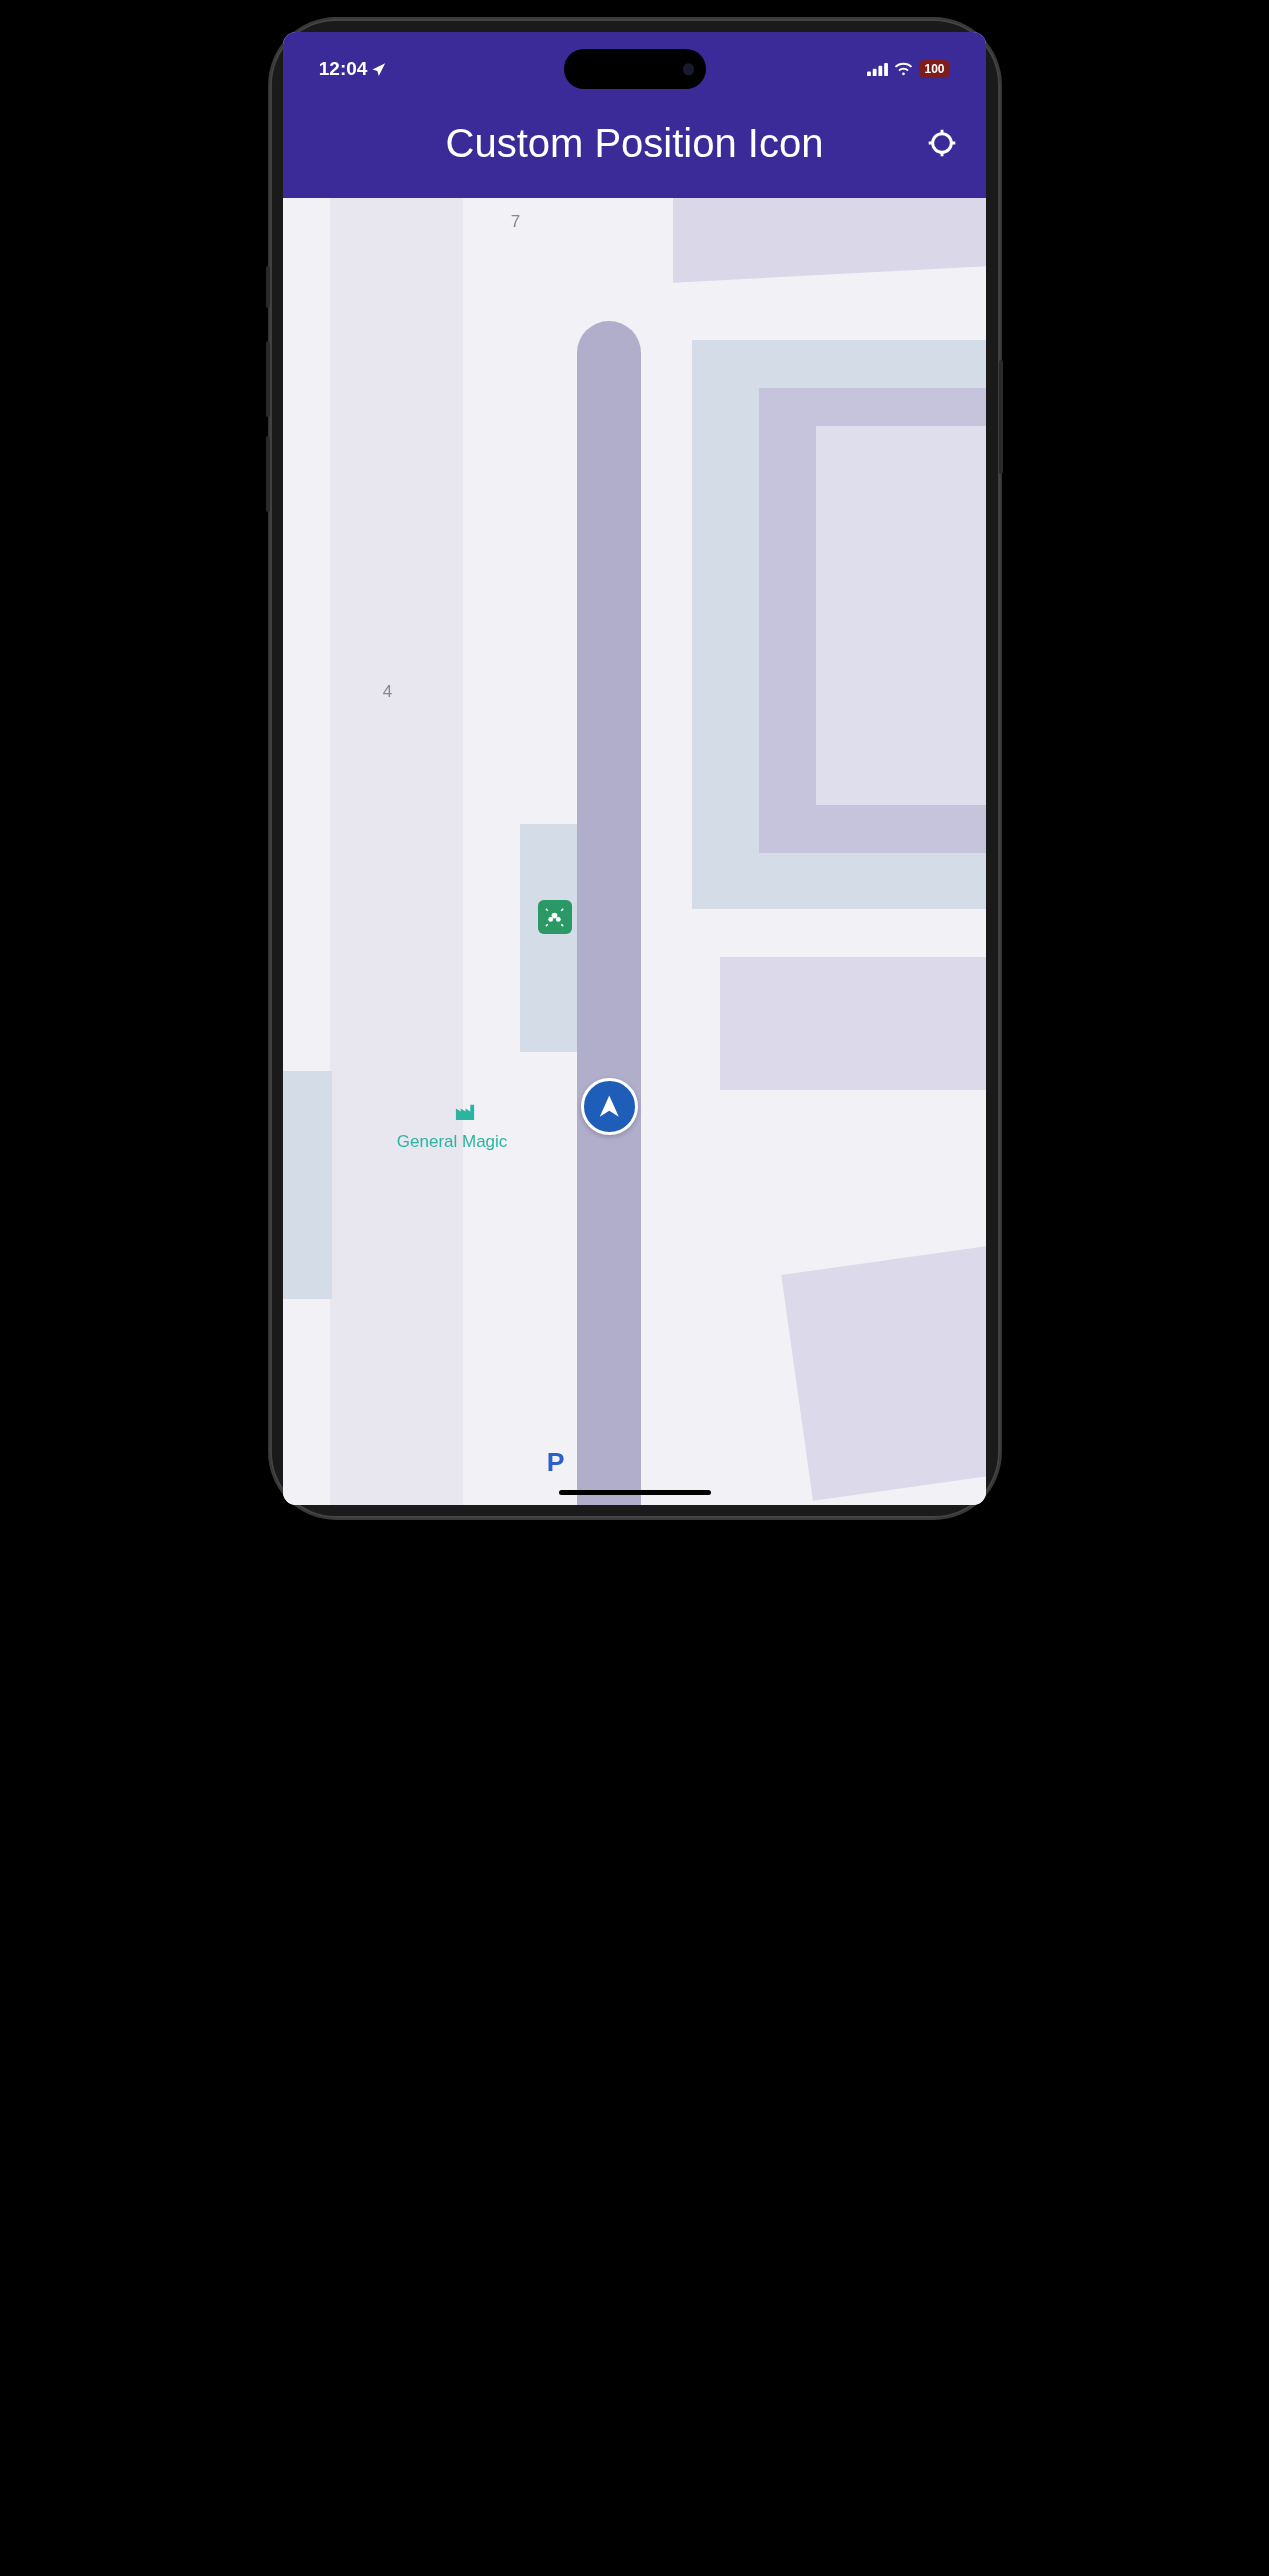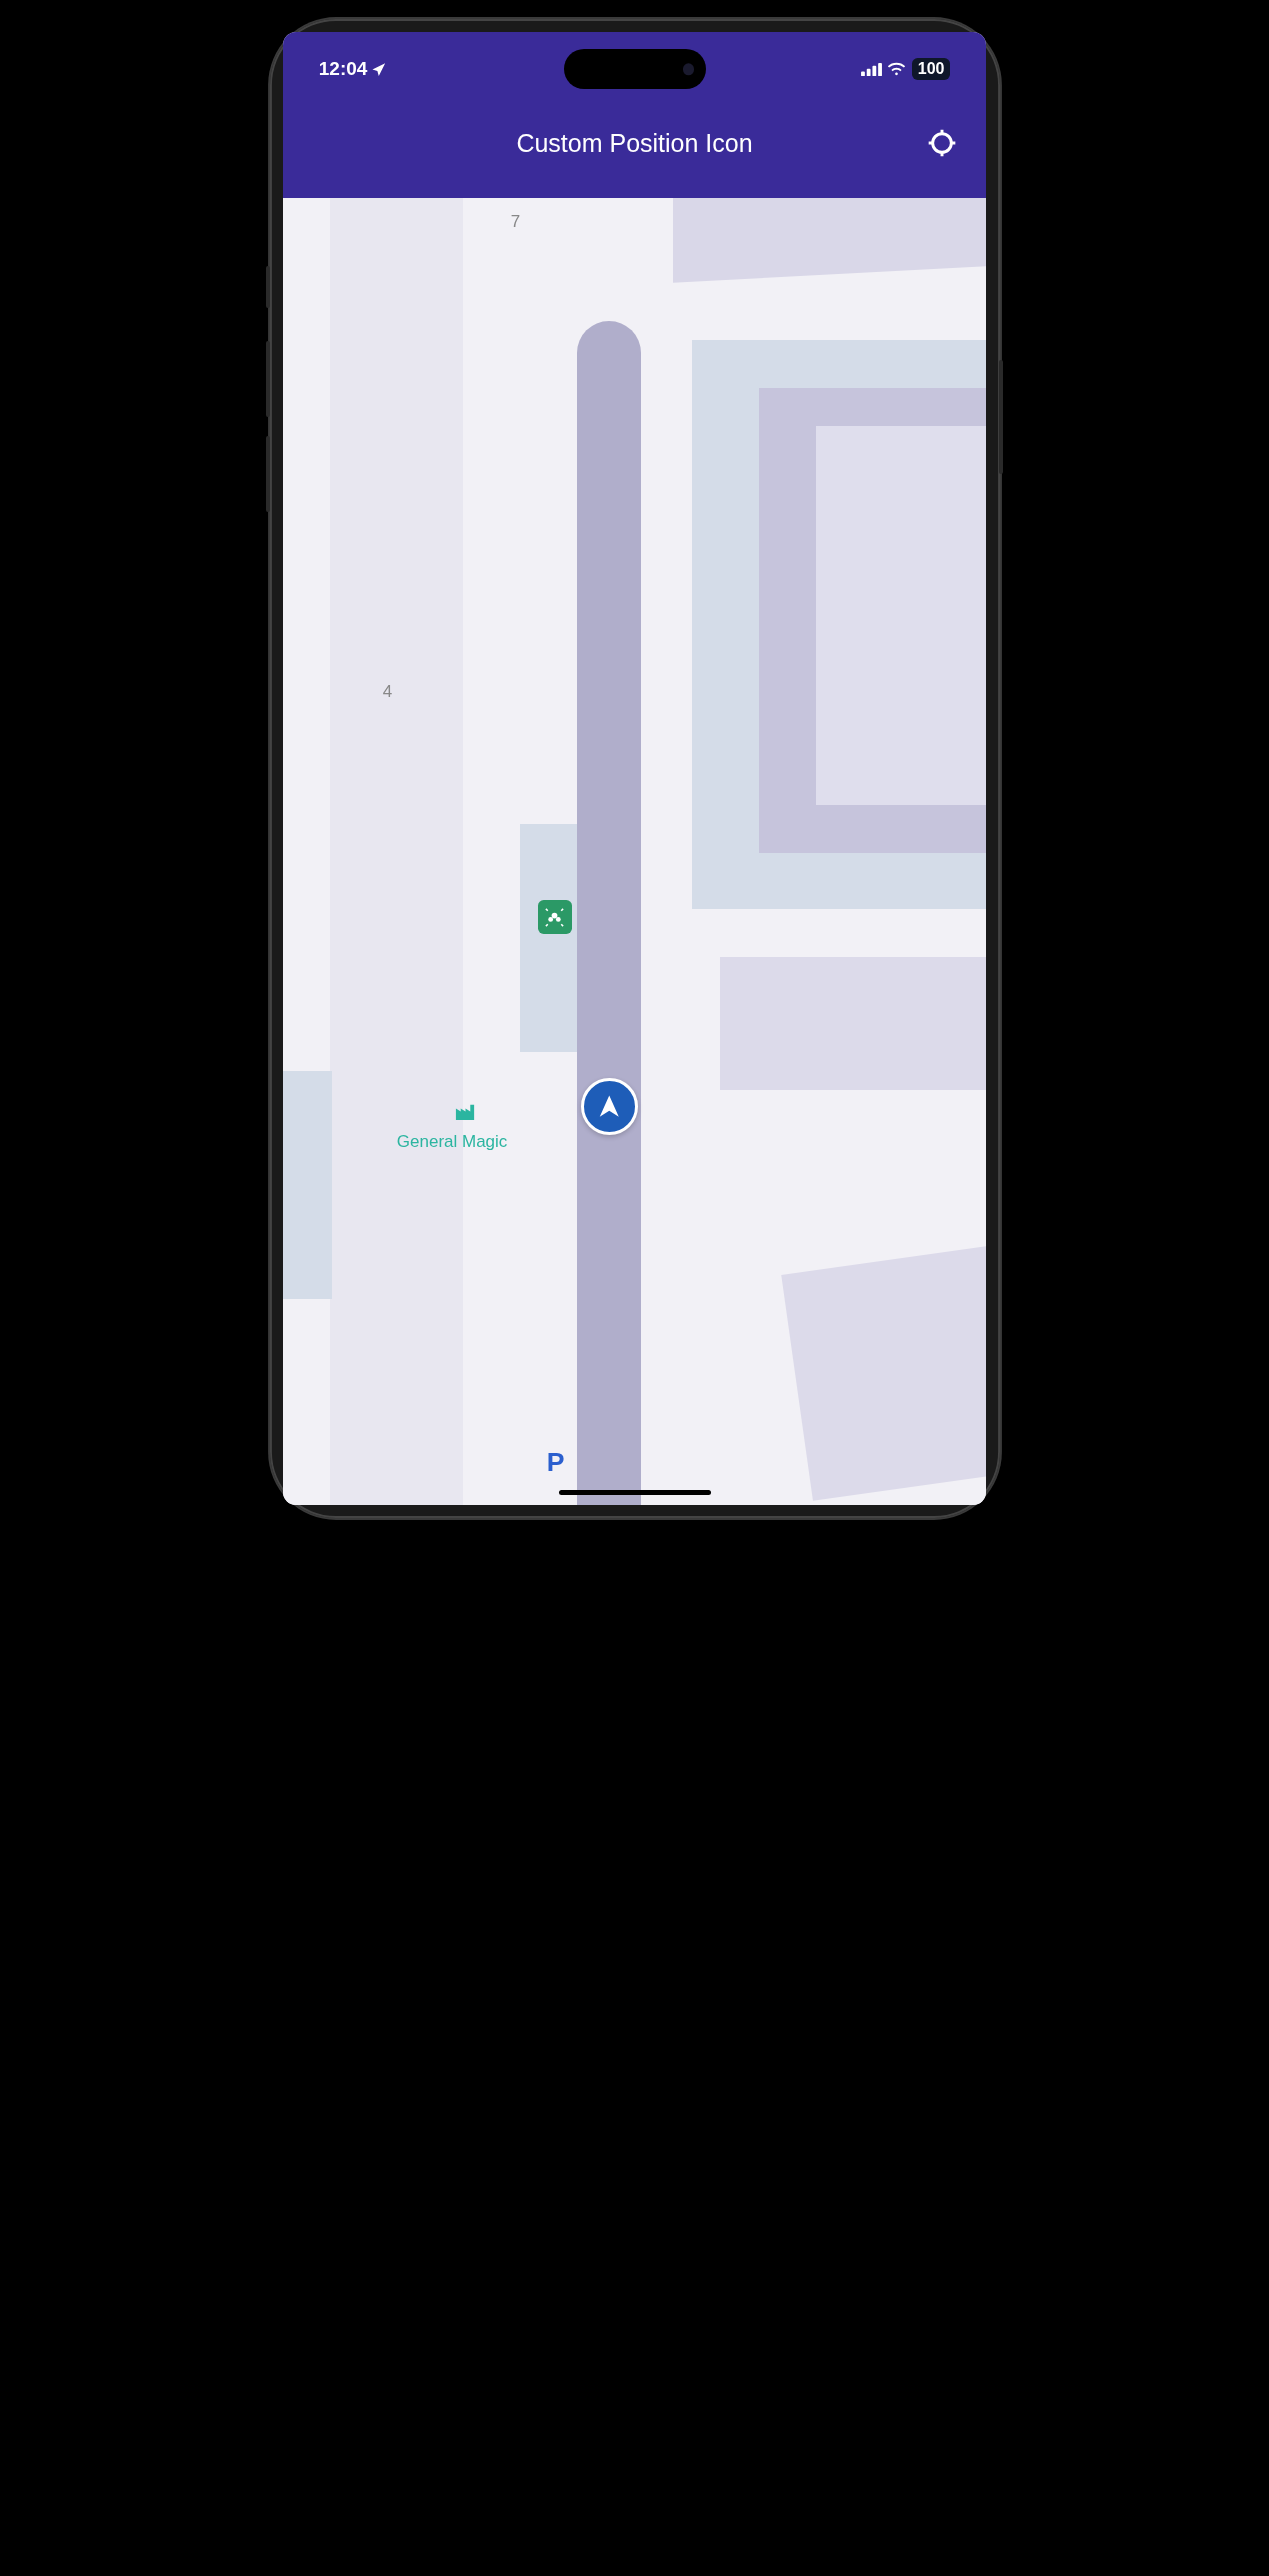--- a/index.html
+++ b/index.html
@@ -75,41 +75,41 @@
       gap: 3.8px;
       font-weight: 600;
       font-size: 19px;
     }
     .status-right {
       display: flex;
       align-items: center;
       gap: 5.7px;
     }
     .battery-badge {
-      background: #0f172a;
+      background: #7f1d1d;
       color: #fff;
-      font-size: 16px;
+      font-size: 12px;
       font-weight: 700;
       padding: 1.9px 5.7px;
       border-radius: 5.7px;
       display: flex;
       align-items: center;
     }
     .app-header {
       background: #3a2b99;
       height: 166px;
       padding-top: 57px;
       display: flex;
       align-items: center;
       justify-content: center;
       position: relative;
     }
     .app-title {
       color: #fff;
-      font-size: 25px;
+      font-size: 40px;
       font-weight: 400;
     }
     .locate-btn {
       position: absolute;
       right: 25px;
       bottom: 36px;
       width: 38px;
       height: 38px;
       display: flex;
       align-items: center;

